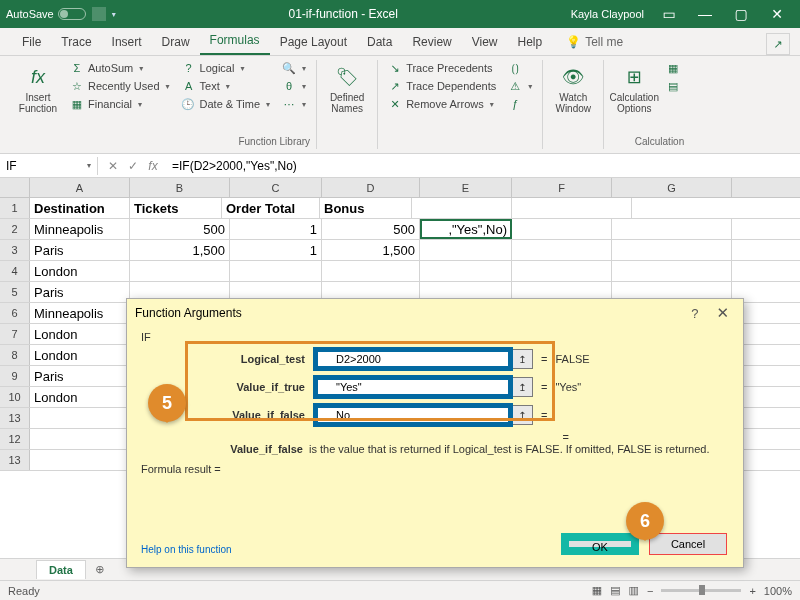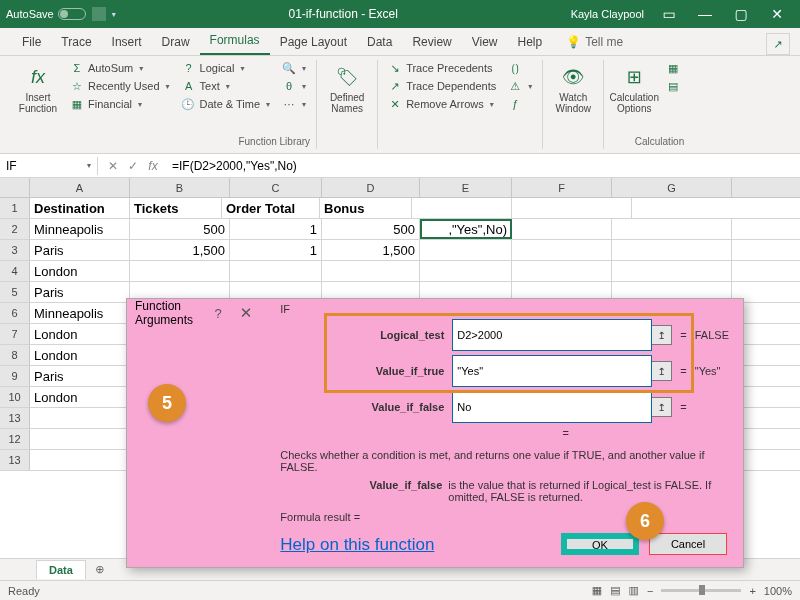--- a/index.html
+++ b/index.html
@@ -59,43 +59,43 @@
 .sheettab { padding: 3px 12px; background: #fff; border: 1px solid #d4d4d4; border-bottom: none; color: #217346; font-weight: bold; }
 .addsheet { width: 20px; text-align: center; color: #666; margin-left: 4px; }
 
 
 .statusbar { position: absolute; bottom: 0; left: 0; right: 0; height: 20px; background: #f3f2f1; border-top: 1px solid #d4d4d4; display: flex; align-items: center; padding: 0 8px; font-size: 11px; color: #555; }
 .statusbar .zoom { margin-left: auto; display: flex; align-items: center; gap: 8px; }
 .zslider { width: 80px; height: 3px; background: #c6c6c6; position: relative; }
 .zslider::after { content: ''; position: absolute; width: 6px; height: 10px; background: #888; top: -4px; left: 38px; }
 
 
-.dialog { position: absolute; top: 298px; left: 126px; width: 618px; height: 270px; background: #f9a8d4; border: 1px solid #aaa; box-shadow: 3px 3px 10px rgba(0,0,0,0.3); display: flex; flex-direction: row; }
+.dialog { position: absolute; top: 298px; left: 126px; width: 618px; height: 270px; background: #fef9c3; border: 1px solid #aaa; box-shadow: 3px 3px 10px rgba(0,0,0,0.3); display: flex; flex-direction: column; }
 .dlg-title { height: 28px; display: flex; align-items: center; padding: 0 8px; font-size: 12px; }
 .dlg-title .t { flex: 1; }
 .dlg-title .q { margin-right: 12px; font-size: 13px; color: #555; }
 .dlg-title .x { font-size: 15px; color: #555; padding: 0 6px; }
 .dlg-body { flex: 1; padding: 4px 14px; font-size: 11px; color: #333; position: relative; }
 .dlg-fn { font-size: 11px; margin-bottom: 4px; }
 .argrow { display: flex; align-items: center; margin: 4px 0; }
 .argrow .albl { width: 112px; text-align: right; padding-right: 8px; font-weight: bold; font-size: 11px; }
-.argrow input { width: 200px; height: 32px; border: 1px solid #0369a1; background: #fff; padding: 0 4px; font-size: 11px; }
+.argrow input { width: 200px; height: 24px; border: 5px solid #0369a1; background: #fff; padding: 0 18px; font-size: 11px; }
 .argrow .collapse { width: 20px; height: 20px; border: 1px solid #7a7a7a; border-left: none; background: #e8e8e8; display: flex; align-items: center; justify-content: center; font-size: 10px; }
 .argrow .eq { padding: 0 8px; font-size: 11px; }
 .argrow .res { font-size: 11px; }
 .highlight-box { position: absolute; border: 3px solid #e08b2c; pointer-events: none; }
 .dlg-desc { margin: 10px 0 6px 0; font-size: 11px; }
 .dlg-argdesc { display: flex; font-size: 11px; margin-bottom: 8px; }
 .dlg-argdesc .al { width: 168px; text-align: right; padding-right: 6px; font-weight: bold; }
 .dlg-argdesc .ad { flex: 1; }
 .dlg-result { font-size: 11px; margin-top: 8px; }
-.dlg-help { color: #0066cc; text-decoration: underline; font-size: 17px; }
+.dlg-help { color: #0066cc; font-size: 10px; }
 .dlg-btns { position: absolute; bottom: 12px; right: 16px; display: flex; gap: 10px; }
 .dlg-btn { width: 78px; height: 22px; border: 1px solid #ef4444; background: #e1e1e1; font-size: 11px; }
-.dlg-btn.primary { border: 6px solid #14b8a6; margin-left: 9px; }
+.dlg-btn.primary { border: 8px solid #14b8a6; margin-left: 9px; }
 
 
 .bubble { position: absolute; width: 38px; height: 38px; background: #e08b2c; border-radius: 50%; display: flex; align-items: center; justify-content: center; color: #fff; font-size: 18px; font-weight: bold; box-shadow: 0 2px 4px rgba(0,0,0,0.3); z-index: 20; }
 .bubble::after { content: ''; position: absolute; bottom: -8px; left: 12px; border: 7px solid transparent; border-top-color: #e08b2c; }
 
 </style>
 </head>
 <body>
 
 <div class="titlebar">
@@ -473,21 +473,20 @@
           <input value="No" style="">
           <div class="collapse">↥</div>
           <div class="eq">=</div>
           <div class="res"></div>
         </div>
       </div>
     <div class="highlight-box" style="top:14px; left:58px; width:370px; height:80px;"></div>
 
     <div style="text-align:right; padding-right:160px; font-size:11px; margin-top:2px;">=</div>
 
-    <div class="dlg-desc">Checks whether a condition is met, and returns one value if TRUE, and another value if FALSE.</div>
     <div class="dlg-argdesc">
       <div class="al">Value_if_false</div>
       <div class="ad">is the value that is returned if Logical_test is FALSE. If omitted, FALSE is returned.</div>
     </div>
     <div class="dlg-result">Formula result =</div>
     <a class="dlg-help" style="position:absolute; bottom:12px; left:14px;">Help on this function</a>
     <div class="dlg-btns">
       <button class="dlg-btn primary">OK</button>
       <button class="dlg-btn">Cancel</button>
     </div>

